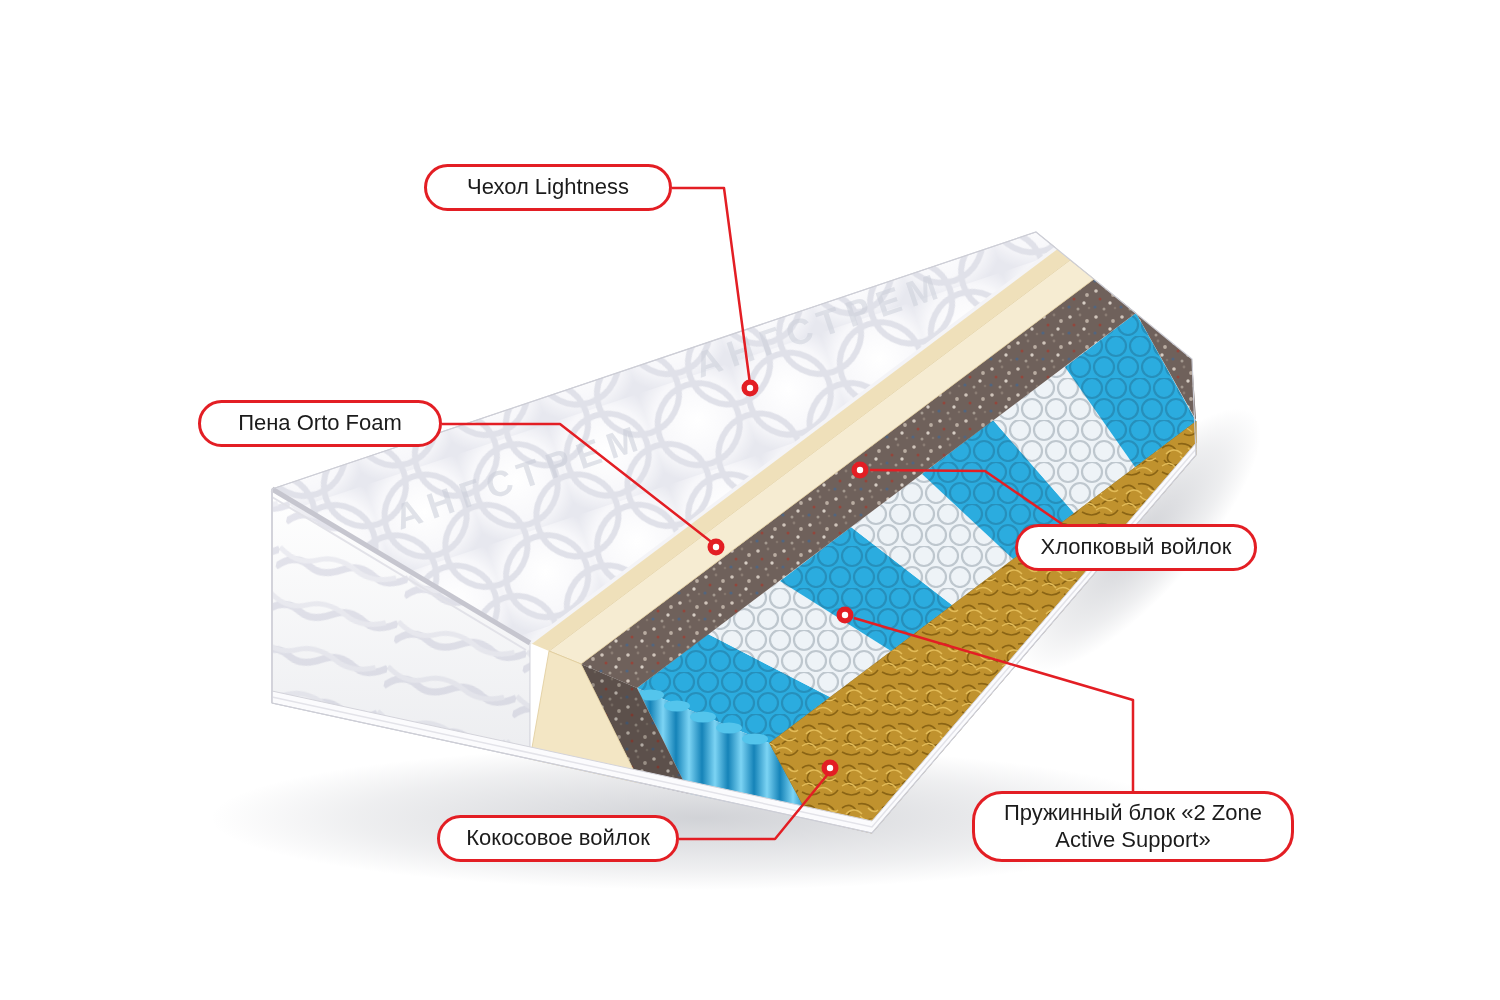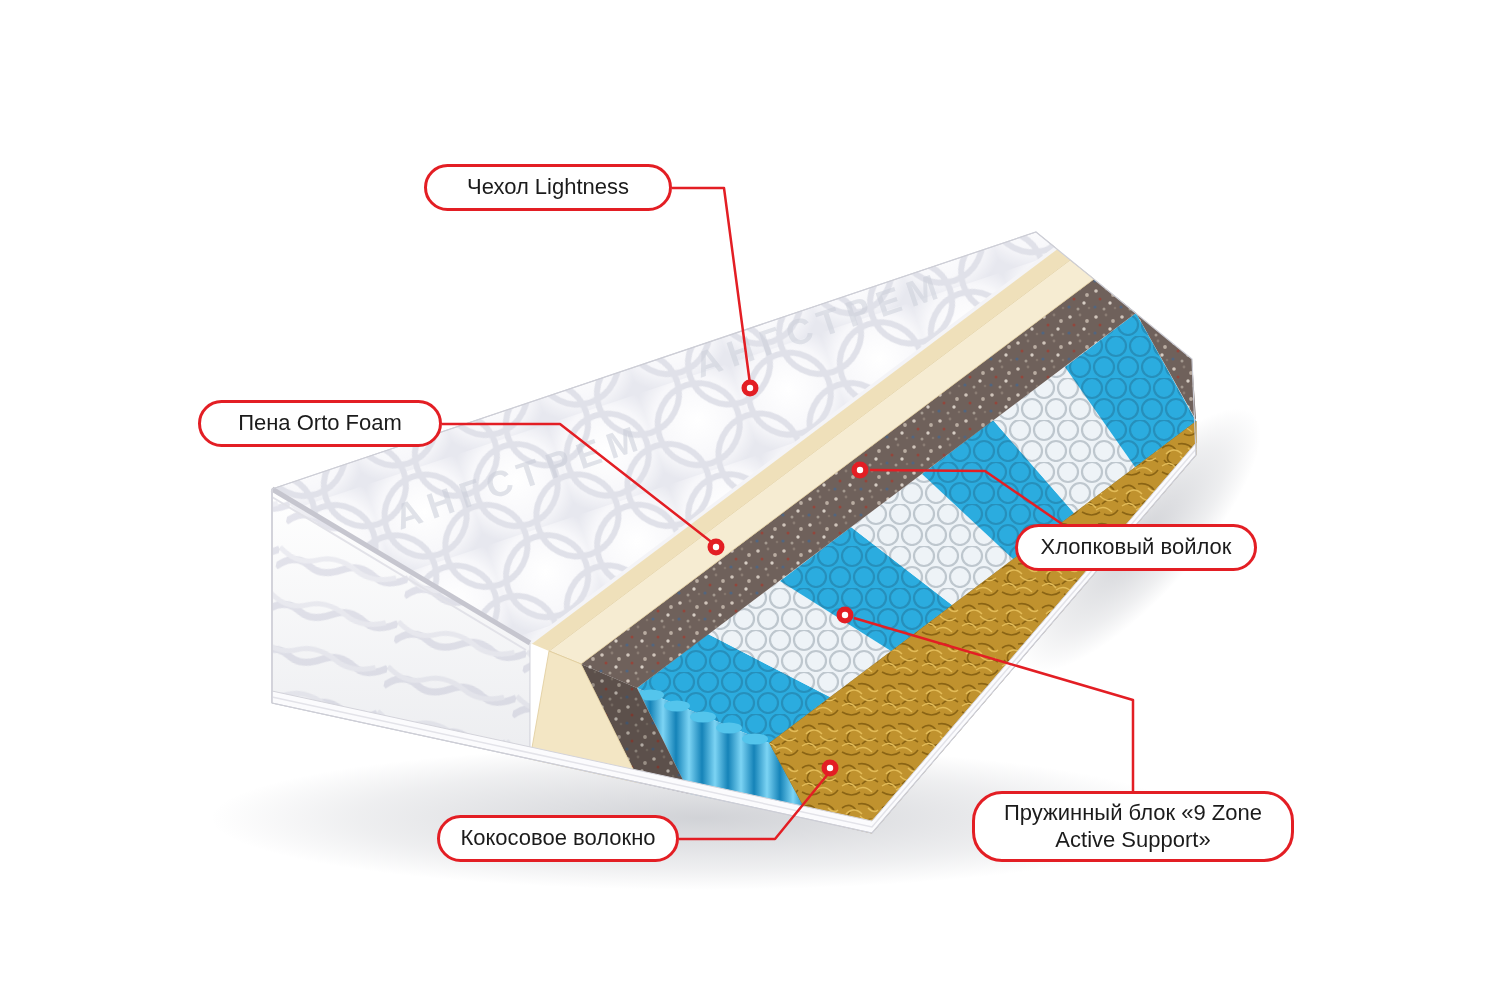--- a/index.html
+++ b/index.html
@@ -176,20 +176,20 @@
 
   <div class="callout" style="left:198px;top:400px;width:244px;height:47px;">
     <span>Пена Orto Foam</span>
   </div>
 
   <div class="callout" style="left:1015px;top:524px;width:242px;height:47px;">
     <span>Хлопковый войлок</span>
   </div>
 
   <div class="callout" style="left:972px;top:791px;width:322px;height:71px;">
-    <span>Пружинный блок «9 Zone Active Support»</span>
+    <span>Пружинный блок «2 Zone Active Support»</span>
   </div>
 
   <div class="callout" style="left:437px;top:815px;width:242px;height:47px;">
-    <span>Кокосовое волокно</span>
+    <span>Кокосовое войлок</span>
   </div>
 
 </div>
 
 </body></html>

